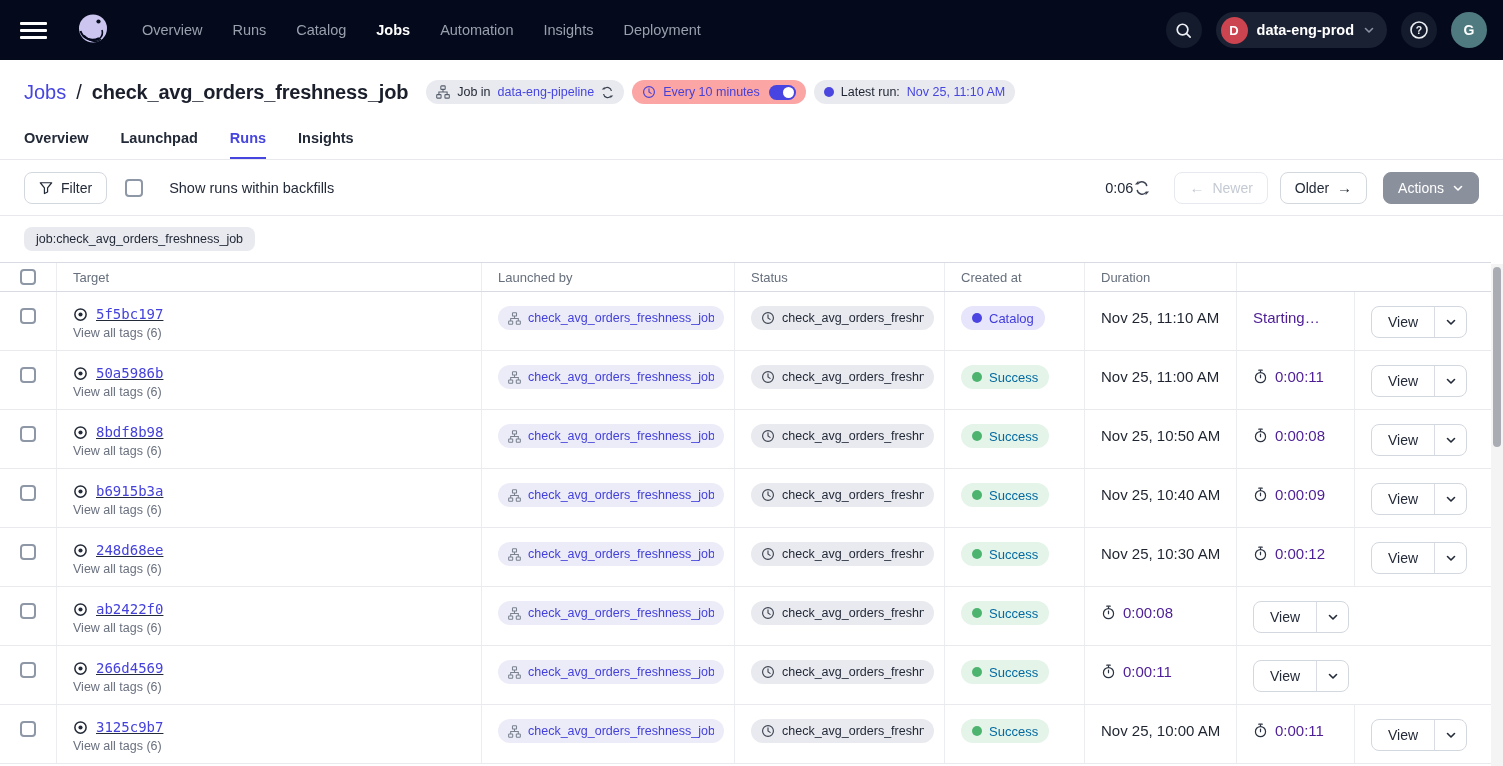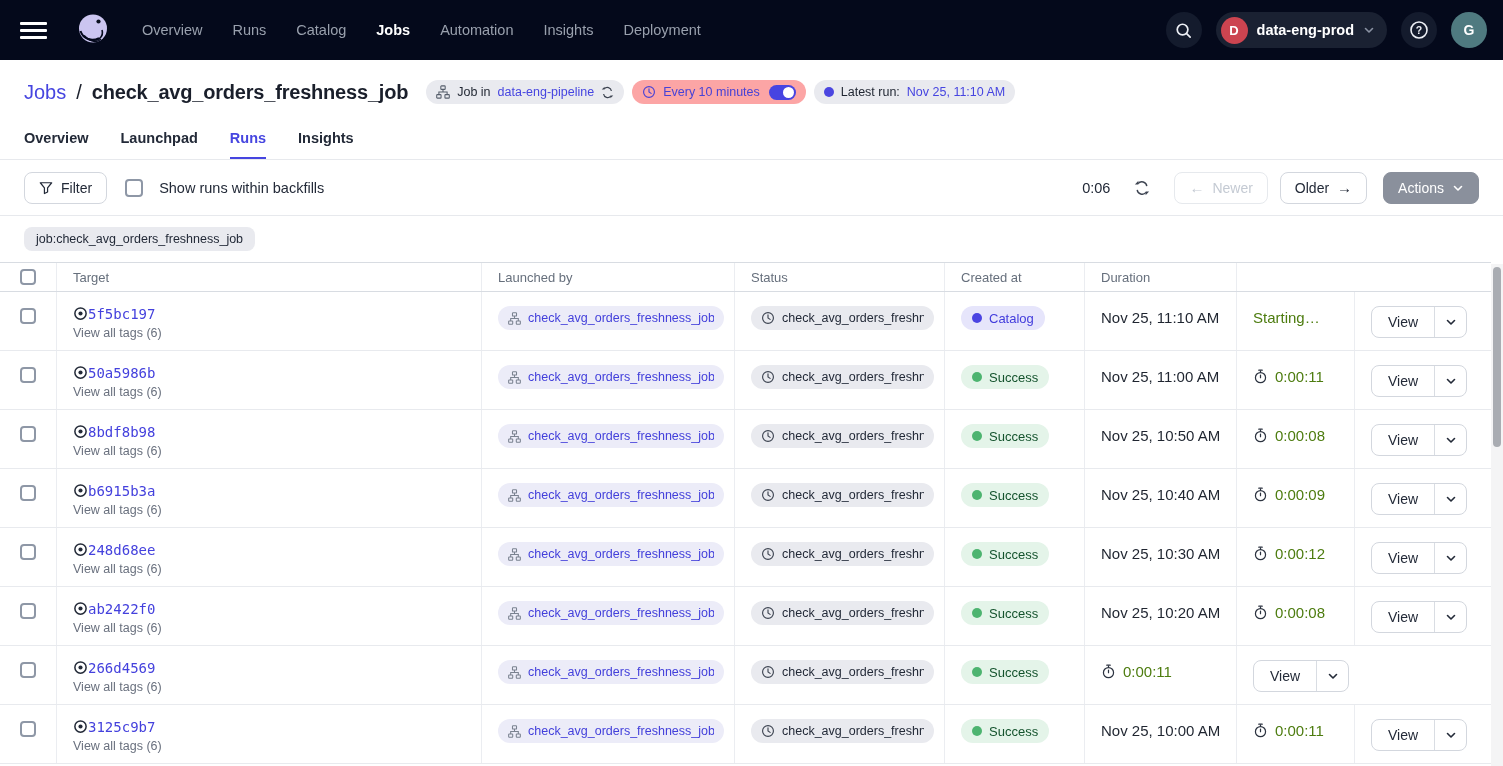--- a/index.html
+++ b/index.html
@@ -50,62 +50,62 @@
   .tab { font-size:14.5px; font-weight:600; color:#232A38; padding-bottom:13px; cursor:pointer; }
   .tab[data-active="true"] { color:#4645E0; box-shadow:inset 0 -2px 0 #4645E0; }
 
   
   .toolbar { height:56px; display:flex; align-items:center; padding:0 24px; border-bottom:1px solid #E7E9ED; gap:18px; }
   .btn { height:32px; border-radius:8px; border:1px solid #D3D7DE; background:#fff; display:inline-flex;
     align-items:center; gap:8px; padding:0 14px; font-size:14px; color:#232A38; cursor:pointer; white-space:nowrap; }
   .btn.disabled { border-color:#E6E9ED; color:#C4CAD3; cursor:default; }
   .btn.primary-gray { background:#8A909C; border-color:#8A909C; color:#fff; }
   .cb { width:16px; height:16px; border:2px solid #8E97A6; border-radius:4px; background:#fff; cursor:pointer; flex:none; }
-  .backfill { display:flex; align-items:center; gap:16px; }
+  .backfill { display:flex; align-items:center; gap:26px; }
   .backfill .cb { width:18px; height:18px; }
   .backfill-label { font-size:14.5px; color:#232A38; }
   .toolbar-spacer { flex:1; }
-  .countdown { display:flex; align-items:center; gap:24px; font-size:14.5px; color:#232A38; margin-right:6px; }
+  .countdown { display:flex; align-items:center; gap:1px; font-size:14.5px; color:#232A38; margin-right:6px; }
   .sync { color:#3C4350; cursor:pointer; }
   .arrow { font-size:15px; }
 
   
   .tagrow { height:46px; display:flex; align-items:center; padding:0 24px; }
   .filter-tag { height:24px; border-radius:8px; background:#E9EAEF; font-size:12.5px; color:#232A38;
     display:inline-flex; align-items:center; padding:0 12px; cursor:pointer; }
 
   
   .runs-table { --cols:57px 425px 253px 210px 140px 152px 118px auto; margin-right:12px; }
   .trow { display:grid; grid-template-columns:var(--cols); }
   .thead { border-top:1px solid #D8DCE2; border-bottom:1px solid #D8DCE2; height:30px; }
   .th { font-size:13px; color:#666F7C; display:flex; align-items:center; padding-left:16px; border-right:1px solid #EBEDF1; }
   .th:last-child { border-right:none; }
   .th.cbx { justify-content:center; padding-left:0; }
   .rrow { height:59px; border-bottom:1px solid #E8EAEE; }
   .cell { border-right:1px solid #EBEDF1; padding:14px 10px 0 16px; overflow:hidden; }
   .cell:last-child { border-right:none; }
   .cell.cbx { display:flex; justify-content:center; padding:16px 0 0; }
-  .id-line { display:flex; align-items:flex-start; gap:0; color:#232A38; }
+  .id-line { display:flex; align-items:center; gap:8px; color:#232A38;text-decoration:underline; }
   .id-link { font-family:"DejaVu Sans Mono", monospace; font-size:14px; color:#4441DD; }
   .tags-link { display:inline-block; margin-top:4px; font-size:12.5px; color:#69707E; }
   .tagpill { height:24px; border-radius:12px; display:inline-flex; align-items:center; gap:7px;
     padding:0 10px; font-size:12.5px; max-width:100%; }
   .tagpill .txt { white-space:nowrap; overflow:hidden; }
   .tagpill.target { background:#ECECF8; color:#7A8290; }
   .tagpill.target .txt { color:#4340DB; }
   .tagpill.launch { background:#E9EAEF; color:#3C4350; }
   .tagpill.launch .txt { color:#232A38; }
   .status-pill { height:24px; border-radius:12px; padding:0 11px; display:inline-flex; align-items:center; gap:7px; font-size:13px; }
   .status-pill .sdot { width:10px; height:10px; border-radius:50%; }
-  .status-pill[data-kind="success"] { background:#E4F4E9; color:#14532d; }
+  .status-pill[data-kind="success"] { background:#E4F4E9; color:#0369a1; }
   .status-pill[data-kind="success"] .sdot { background:#4DB470; }
   .status-pill[data-kind="starting"] { background:#E6E5FB; color:#423CDC; }
   .status-pill[data-kind="starting"] .sdot { background:#4B44E2; }
   .created { font-size:15px; color:#1F2530; padding-top:17px; }
-  .dur { font-size:15px; color:#4d7c0f; padding-top:17px; display:flex; align-items:flex-start; gap:7px; }
+  .dur { font-size:15px; color:#4c1d95; padding-top:17px; display:flex; align-items:flex-start; gap:7px; }
   .dur .stopwatch { color:#2C3340; margin-top:1px; }
   .viewbtn { display:inline-flex; height:32px; border:1px solid #D3D7DE; border-radius:8px; background:#fff; overflow:hidden; }
   .viewbtn .vlabel { padding:0 16px; display:flex; align-items:center; font-size:14px; color:#232A38; cursor:pointer; }
   .viewbtn .vsep { width:1px; background:#D9DDE3; }
   .viewbtn .vchev { width:31px; display:flex; align-items:center; justify-content:center; color:#232A38; cursor:pointer; }
 
   
   .scrollbar { position:absolute; right:0; top:264px; width:12px; height:502px; background:#F4F4F5; }
   .scroll-thumb { position:absolute; left:2px; top:3px; width:8px; height:180px; border-radius:4px; background:#A9ACB2; cursor:pointer; }
 </style>
@@ -600,21 +600,20 @@
           </svg>
           <span class="txt">check_avg_orders_freshn…</span>
         </span>
       </div>
       <div class="cell">
         <span class="status-pill" data-kind="success">
           <span class="sdot"></span>
           <span>Success</span>
         </span>
       </div>
-      <div class="cell created">Nov 25, 10:20 AM</div>
       <div class="cell dur" data-hasicon="true">
         <span class="stopwatch">
           <svg class="ic" width="15" height="15" viewBox="0 0 16 16">
             <circle cx="8" cy="9.2" r="5.4" fill="none" stroke="currentColor" stroke-width="1.3"></circle>
             <path d="M6.2 1.2h3.6" stroke="currentColor" stroke-width="1.5" stroke-linecap="round"></path>
             <path d="M8 2v1.6 M8 9.2V6.4" stroke="currentColor" stroke-width="1.3" stroke-linecap="round"></path>
           </svg>
         </span>
         <span>0:00:08</span>
       </div>

